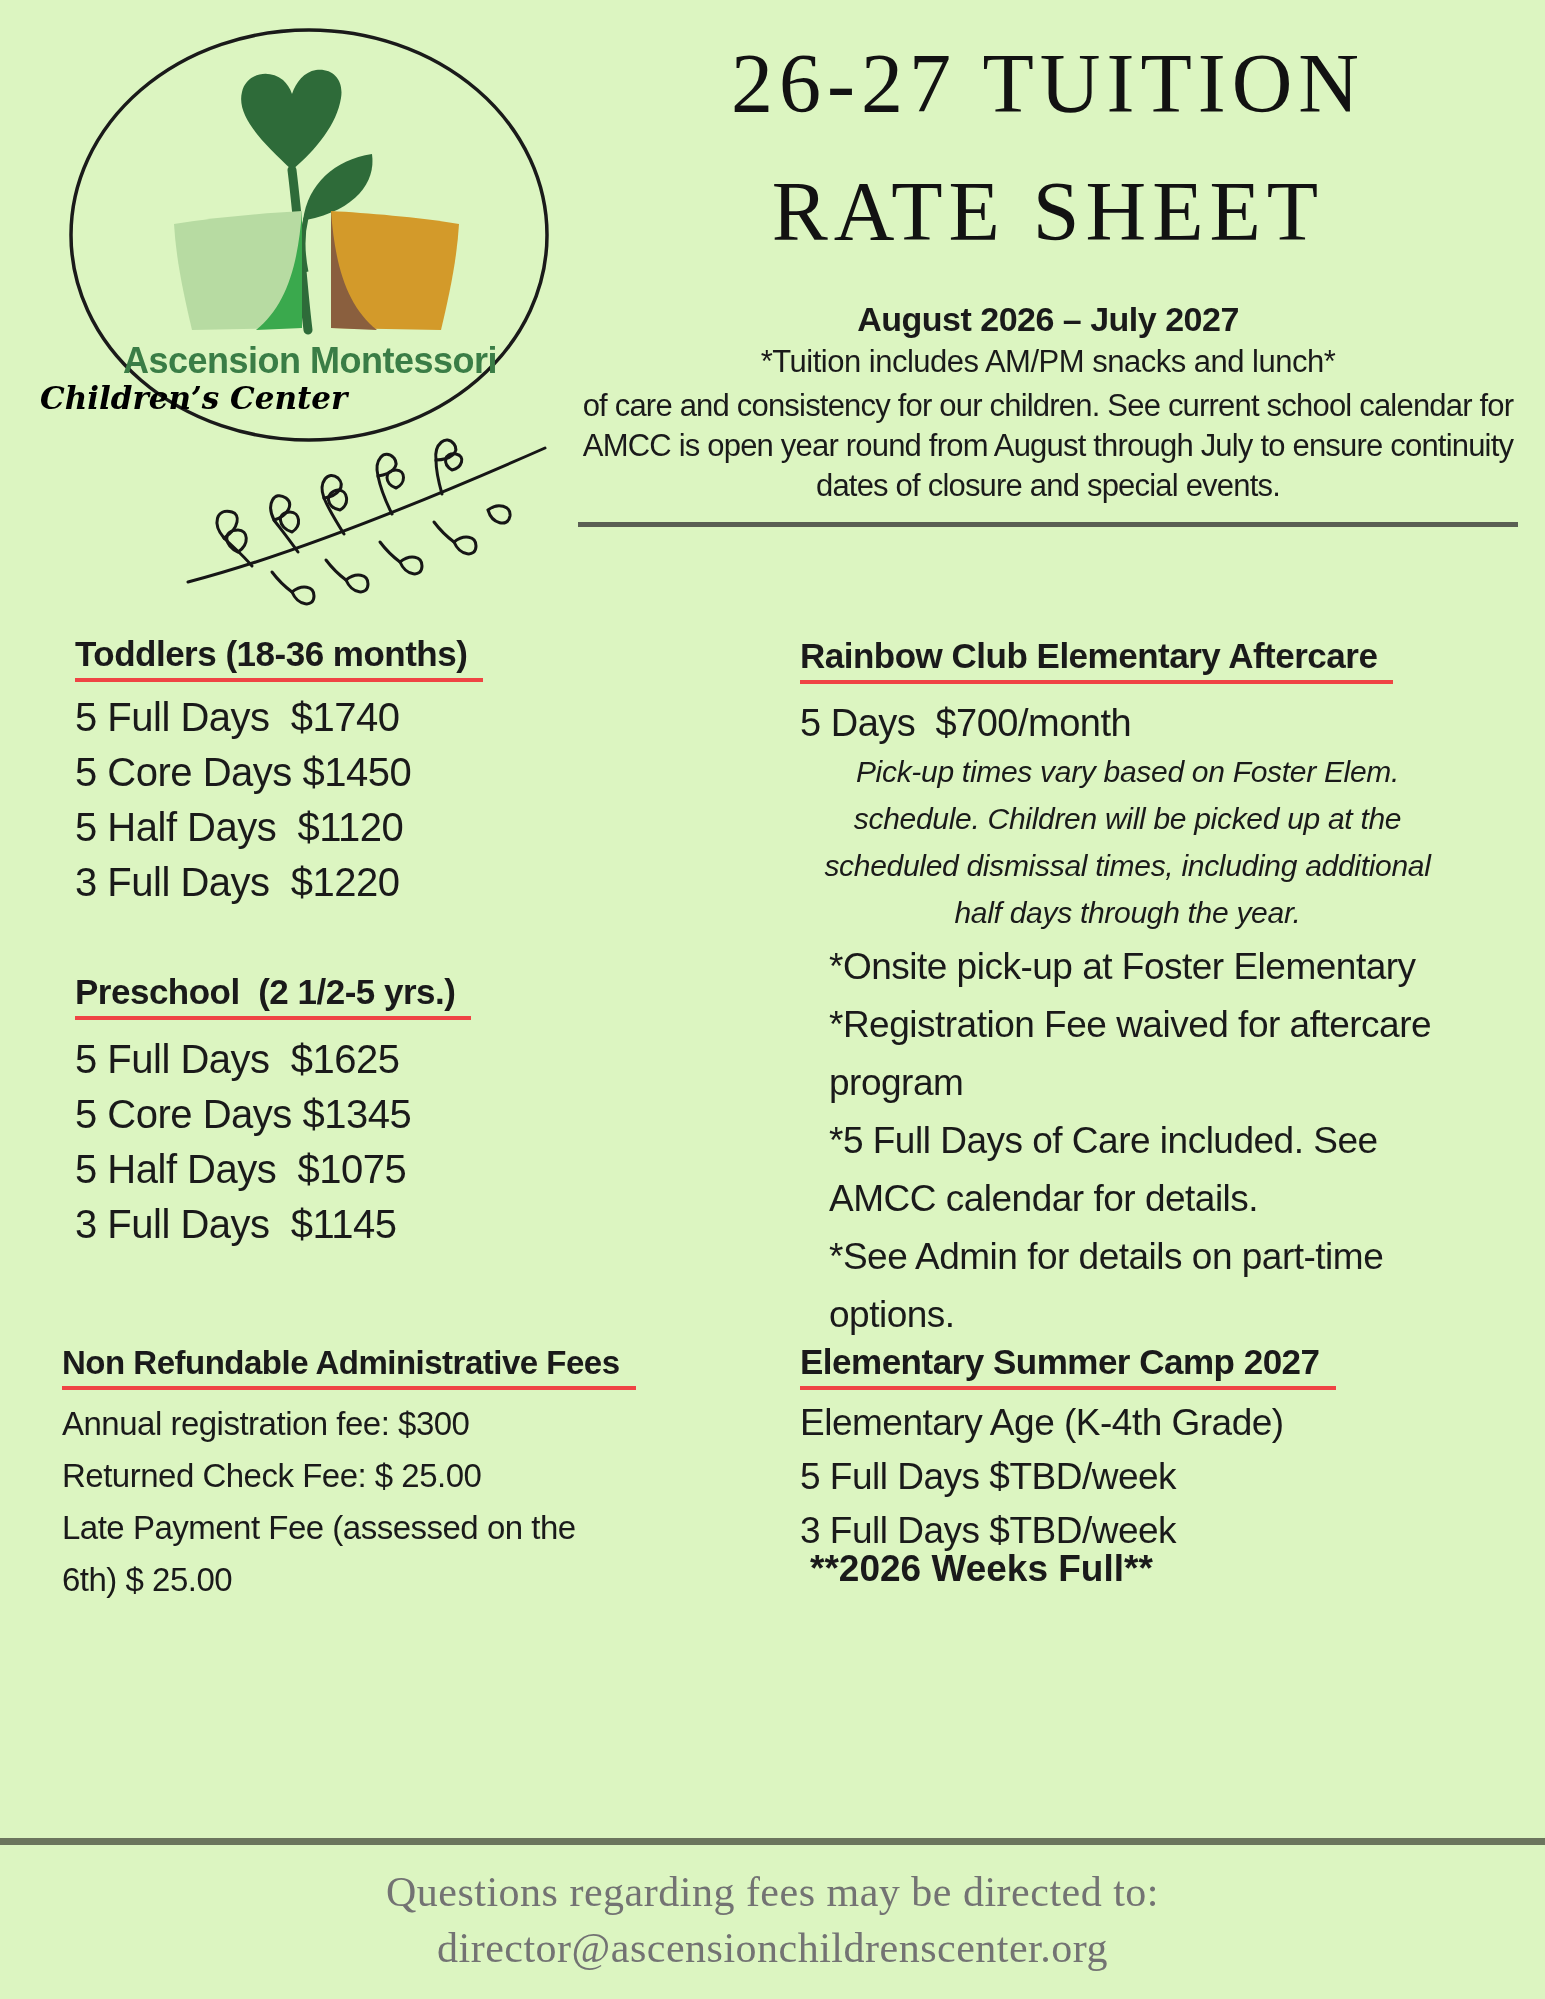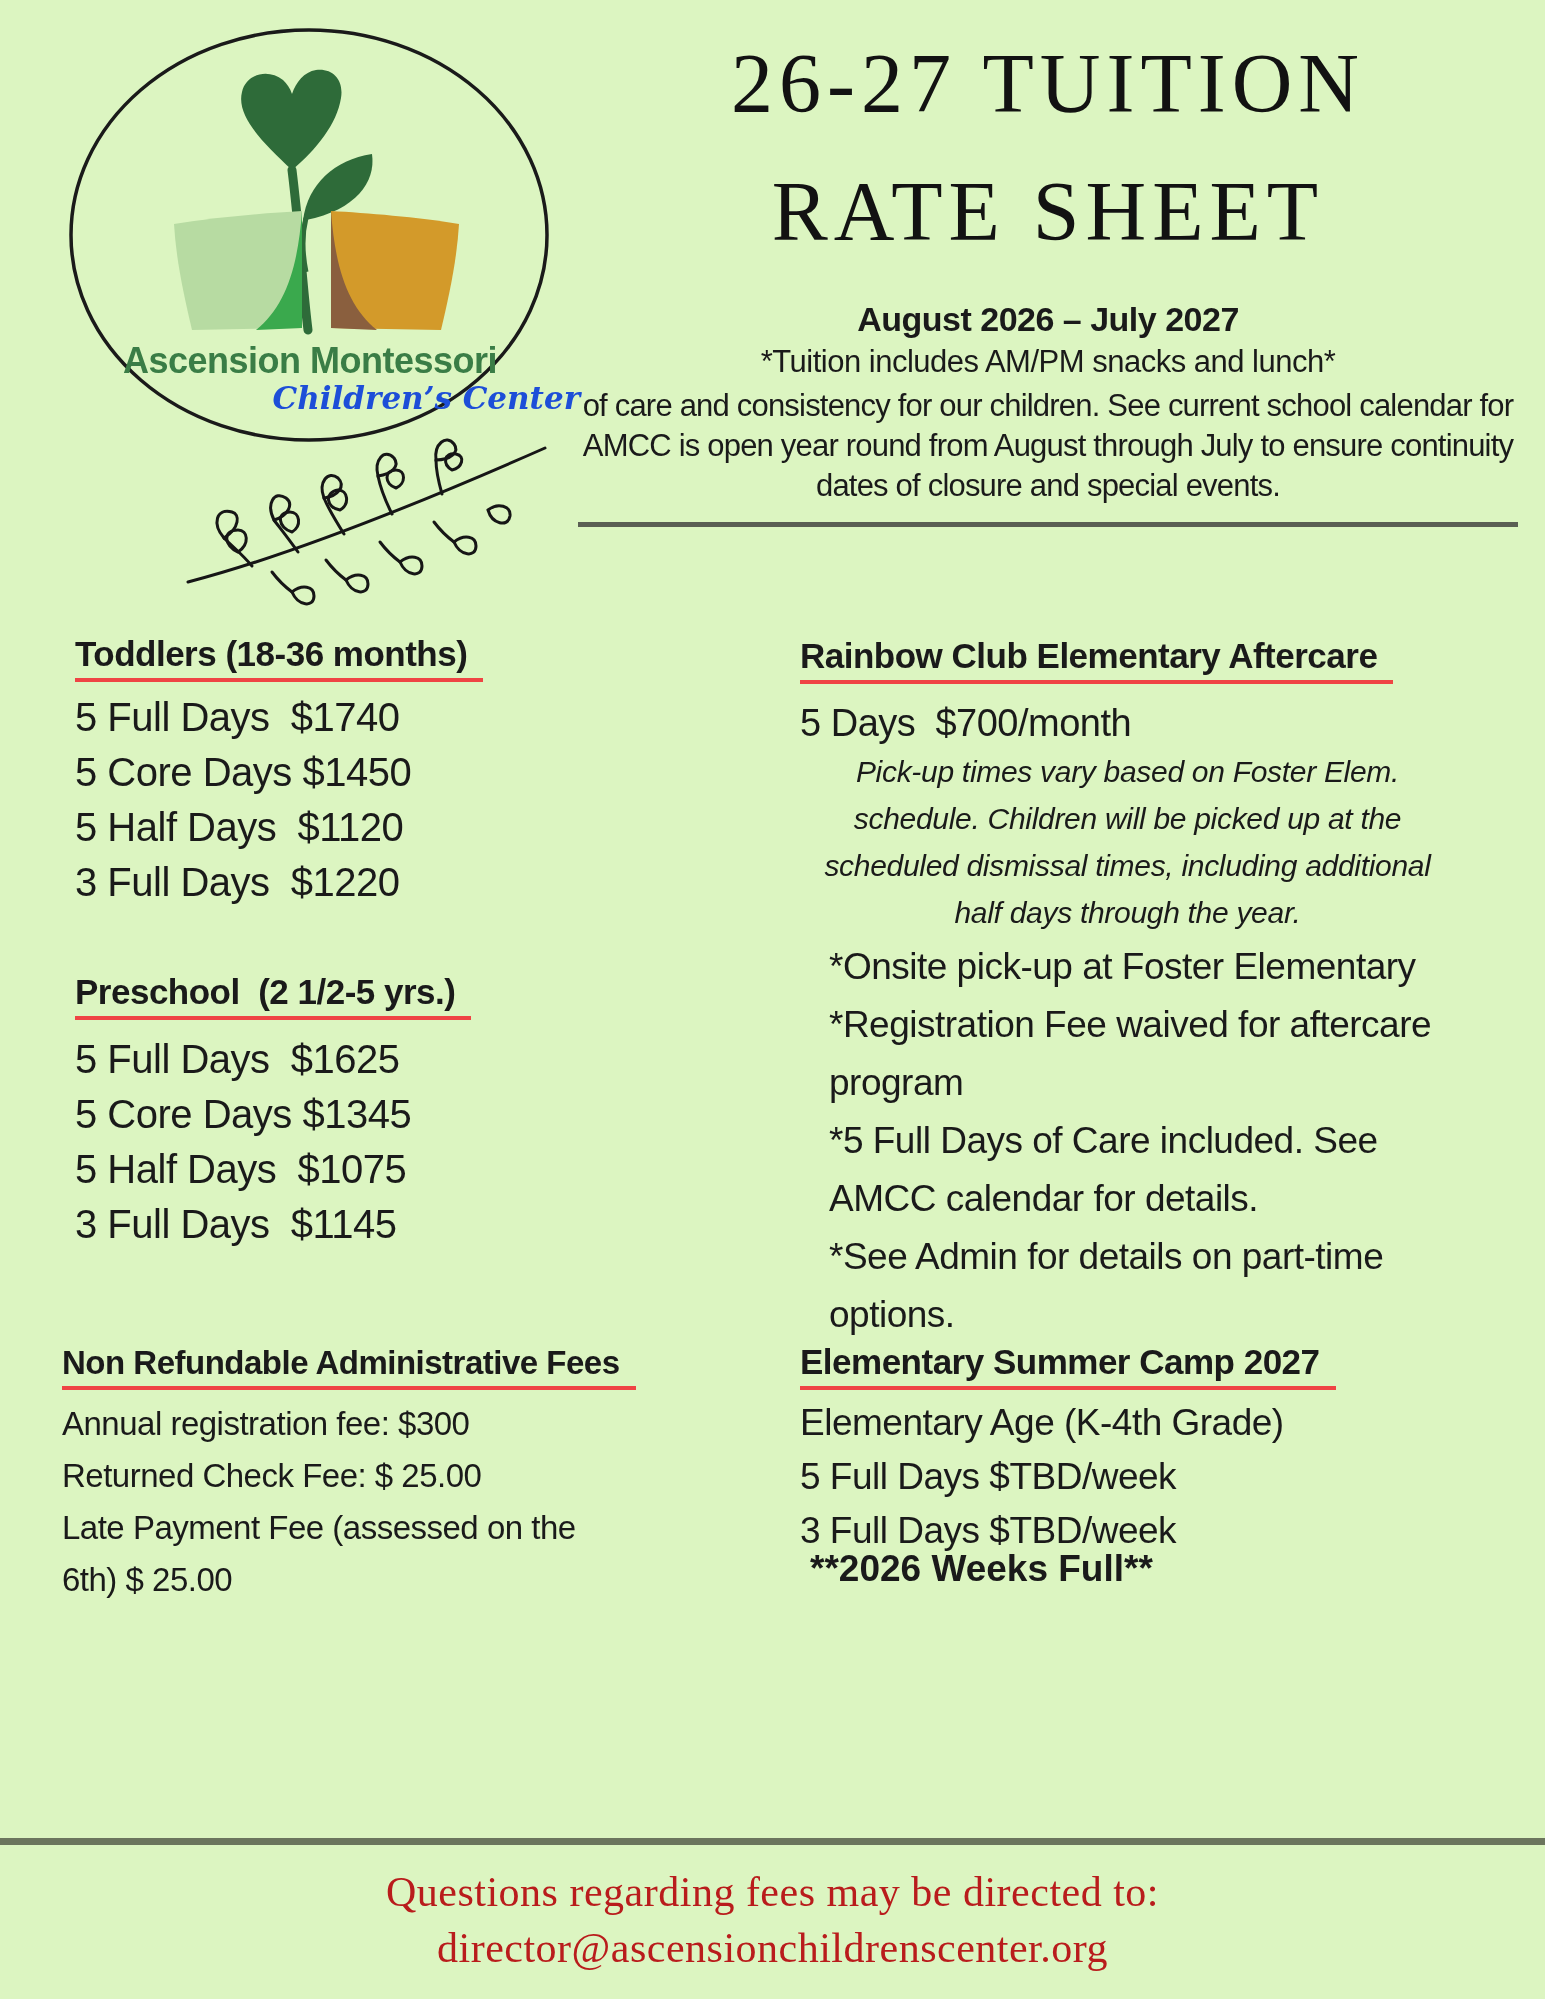--- a/index.html
+++ b/index.html
@@ -70,33 +70,33 @@
   }
   .highlight-line { font-size: 37px; font-weight: 700; white-space: pre; }
 
   
   .logo-name {
     left: 40px; top: 340px; width: 540px; text-align: center;
     font-size: 36px; font-weight: 700; letter-spacing: -0.5px;
     color: #3a7d46;
   }
   .logo-tagline {
-    left: 40px; top: 380px; width: 540px; text-align: right;
+    left: 40px; top: 380px; width: 540px; text-align: left;
     font-family: "DejaVu Serif", serif; font-style: italic; font-weight: 700;
-    font-size: 31px; color: #1d4ed8;
+    font-size: 31px; color: #000000;
   }
 
   
   .footer-divider {
     left: 0; top: 1838px; width: 100%; height: 7px; background: #6b755d;
   }
   .footer-line {
     left: 0; width: 100%; text-align: center;
     font-family: "Liberation Serif", serif;
-    font-size: 42px; letter-spacing: 0.5px; color: #b91c1c;
+    font-size: 42px; letter-spacing: 0.5px; color: #737373;
   }
   .footer-1 { top: 1868px; }
   .footer-2 { top: 1924px; }
 </style>
 </head>
 <body>
 
 <div class="page">
 
   <svg class="abs" style="left:40px; top:20px;" width="540" height="600" viewBox="0 0 540 600">

